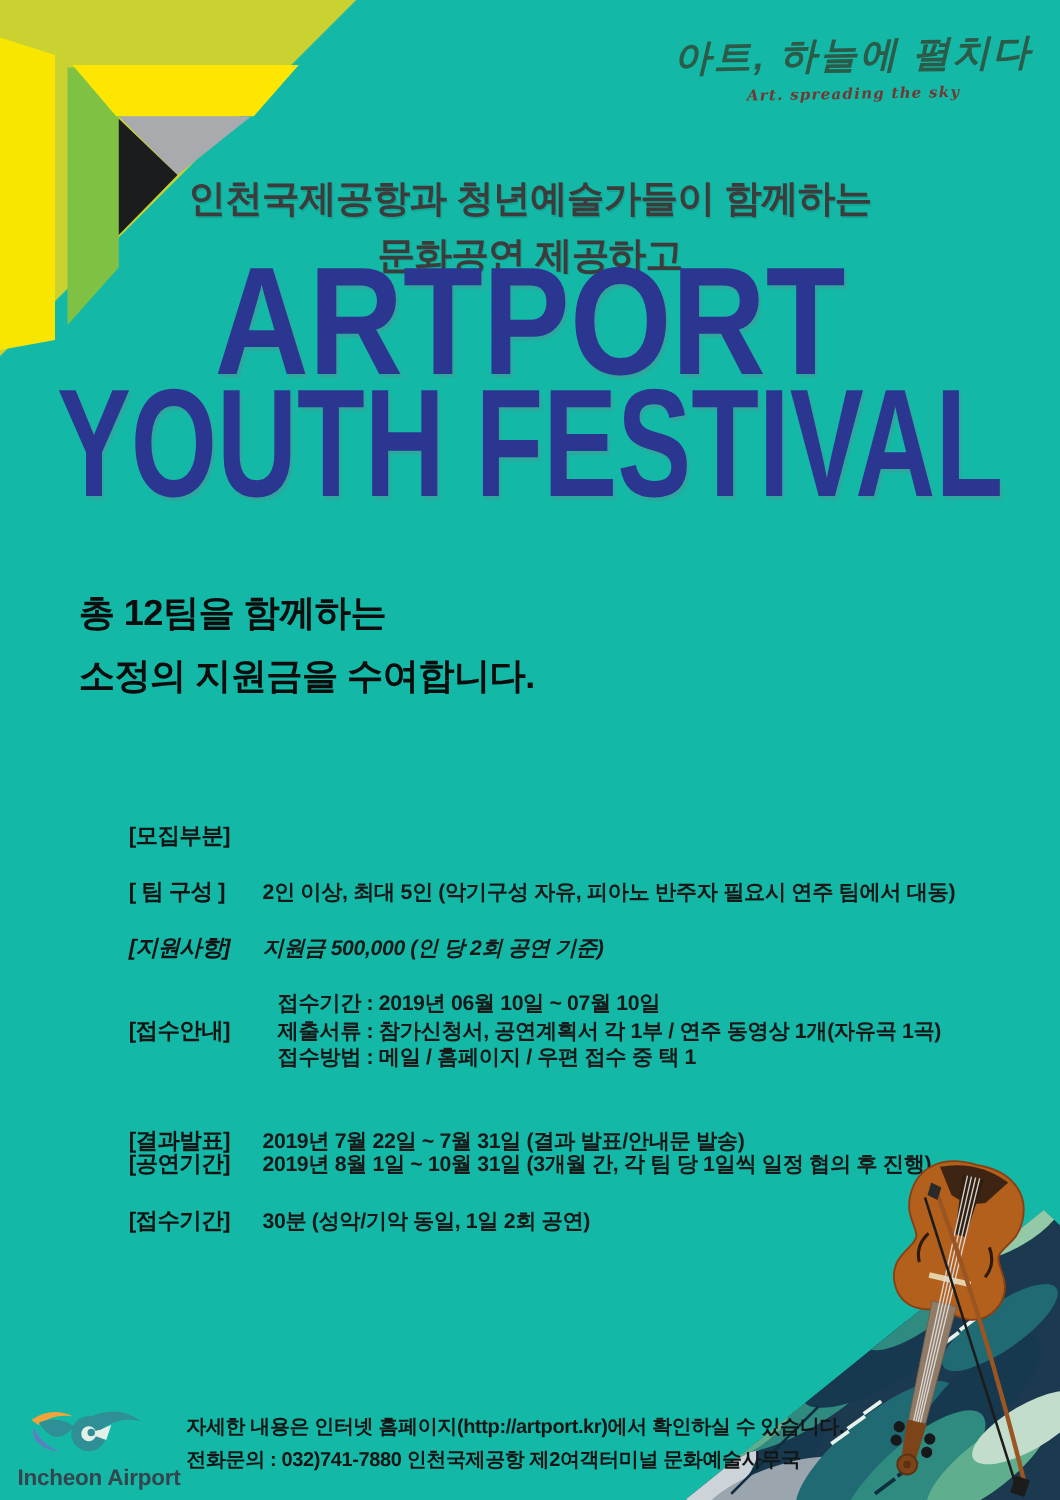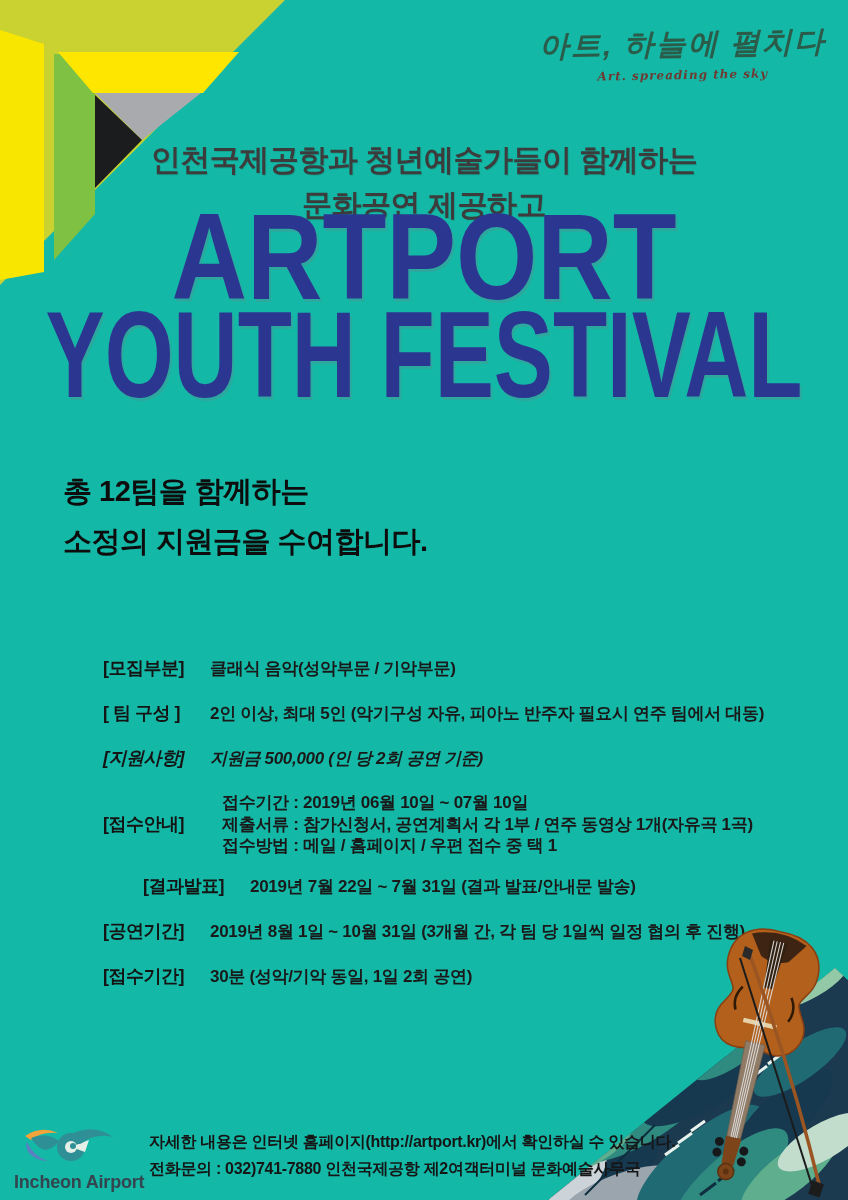--- a/index.html
+++ b/index.html
@@ -21,21 +21,21 @@
   .title-svg{left:0;top:185px;filter:drop-shadow(2px 3px 0 rgba(110,130,140,0.28));}
   .title-svg text{font-family:"Liberation Sans",sans-serif;font-weight:700;}
   
   .intro{left:63px;top:466px;font-size:29px;line-height:50px;font-weight:800;color:#0d0d0d;letter-spacing:-0.5px;white-space:nowrap;}
   
   .details{left:103px;top:0;width:745px;}
   .detail-row{position:absolute;display:flex;align-items:center;white-space:nowrap;}
   .detail-label{flex:0 0 95px;font-size:18px;font-weight:800;color:#141414;letter-spacing:-0.5px;}
   .detail-value{margin-left:12px;font-size:17px;font-weight:600;color:#191919;line-height:21.5px;letter-spacing:-0.3px;padding-top:1px;}
   .r1{top:656px;} .r2{top:701px;} .r3{top:746px;font-style:italic;} .r4{top:791px;gap:12px;}
-  .r5{top:874px;margin-left:40px;} .r6{top:919px;} .r7{top:964px;}
+  .r5{top:900px;} .r6{top:919px;} .r7{top:964px;}
   
   .footer-logo{left:15px;top:1122px;}
   .footer-logo-text{left:14px;top:1172px;font-size:18px;font-weight:700;color:#33454e;letter-spacing:-0.2px;text-align:right;}
   .footer-note{left:133px;top:1128px;font-size:16px;font-weight:700;color:#151515;line-height:27px;letter-spacing:-0.3px;white-space:nowrap;margin-left:16px;}
   
   .art-svg{left:500px;top:900px;}
 </style>
 </head>
 <body>
 
@@ -67,21 +67,20 @@
 
   <div class="abs intro">
     <div>총 12팀을 함께하는</div>
     <div>소정의 지원금을 수여합니다.</div>
   </div>
 
   <div class="abs details">
 
     <div class="detail-row r1">
       <div class="detail-label">[모집부분]</div>
-      <div class="detail-value">클래식 음악(성악부문 / 기악부문)</div>
     </div>
 
     <div class="detail-row r2">
       <div class="detail-label">[ 팀 구성 ]</div>
       <div class="detail-value">2인 이상, 최대 5인 (악기구성 자유, 피아노 반주자 필요시 연주 팀에서 대동)</div>
     </div>
 
     <div class="detail-row r3">
       <div class="detail-label">[지원사항]</div>
       <div class="detail-value">지원금 500,000 (인 당 2회 공연 기준)</div>

